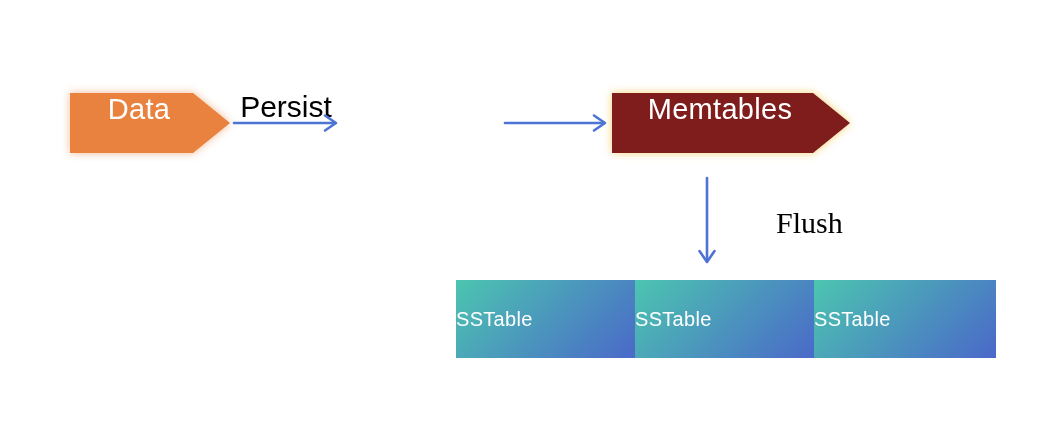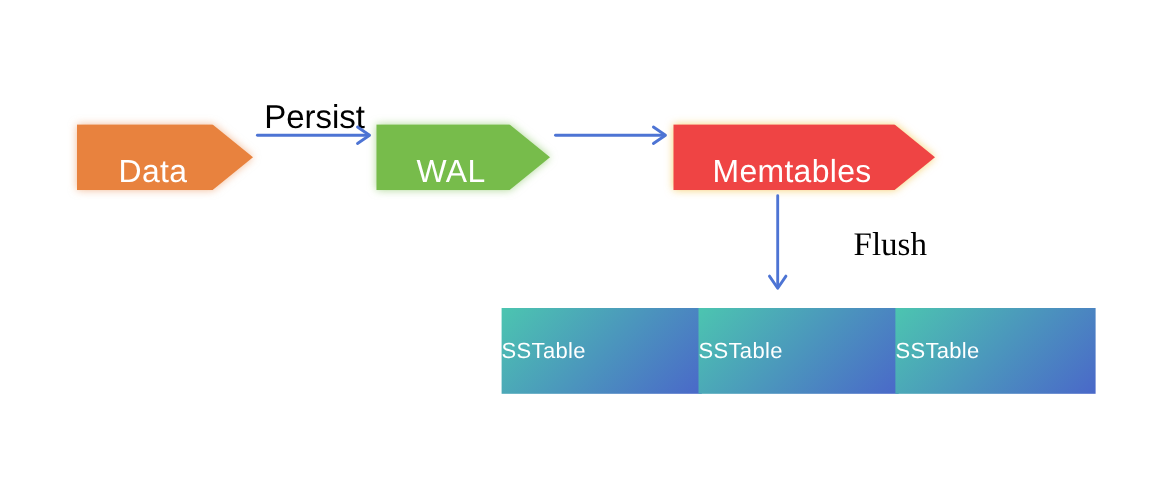--- a/index.html
+++ b/index.html
@@ -8,30 +8,30 @@
     width:1054px;height:436px;
     background:#ffffff;
     font-family:"Liberation Sans", sans-serif;
     overflow:hidden;
   }
   
   .node{position:absolute;top:93px;height:60px;}
   .node .shape{
     width:100%;height:100%;
     clip-path:polygon(0 0, calc(100% - 37px) 0, 100% 50%, calc(100% - 37px) 100%, 0 100%);
-    display:flex;align-items:flex-end;justify-content:center;
+    display:flex;align-items:flex-start;justify-content:center;
     padding-right:22px;box-sizing:border-box;
-    color:#ffffff;font-size:29px;letter-spacing:.3px;margin-top:20px;
+    color:#ffffff;font-size:29px;letter-spacing:.3px;
   }
   #data-node{left:70px;width:160px;filter:drop-shadow(0 0 4px rgba(232,130,62,.55));}
   #data-node .shape{background:#E8823E;}
   #wal-node{left:342px;width:158px;filter:drop-shadow(0 0 4px rgba(119,188,75,.6));}
   #wal-node .shape{background:#77BC4B;}
   #memtables-node{left:612px;width:238px;filter:drop-shadow(0 0 4px rgba(240,179,16,.6));}
-  #memtables-node .shape{background:#ef4444;}
+  #memtables-node .shape{background:#7f1d1d;}
 
   
   svg.arrow{position:absolute;overflow:visible;}
   svg.arrow line, svg.arrow polyline{
     stroke:#4D74D4;stroke-width:2.6;fill:none;
     stroke-linecap:round;stroke-linejoin:round;
   }
 
   
   .edge-label{position:absolute;color:#000000;font-size:30px;white-space:nowrap;}
@@ -61,25 +61,20 @@
     </div>
   </div>
 
   <span class="edge-label" id="persist-label">Persist</span>
 
   <svg class="arrow" style="left:233px;top:109px;" width="106" height="28" viewBox="0 0 106 28">
     <line x1="1" y1="14" x2="102" y2="14"></line>
     <polyline points="92,6.5 103,14 92,21.5"></polyline>
   </svg>
 
-  <div class="node" id="wal-node">
-    <div class="shape">
-      <span>WAL</span>
-    </div>
-  </div>
 
 
   <svg class="arrow" style="left:504px;top:109px;" width="104" height="28" viewBox="0 0 104 28">
     <line x1="1" y1="14" x2="100" y2="14"></line>
     <polyline points="90,6.5 101,14 90,21.5"></polyline>
   </svg>
 
   <div class="node" id="memtables-node">
     <div class="shape">
       <span>Memtables</span>

